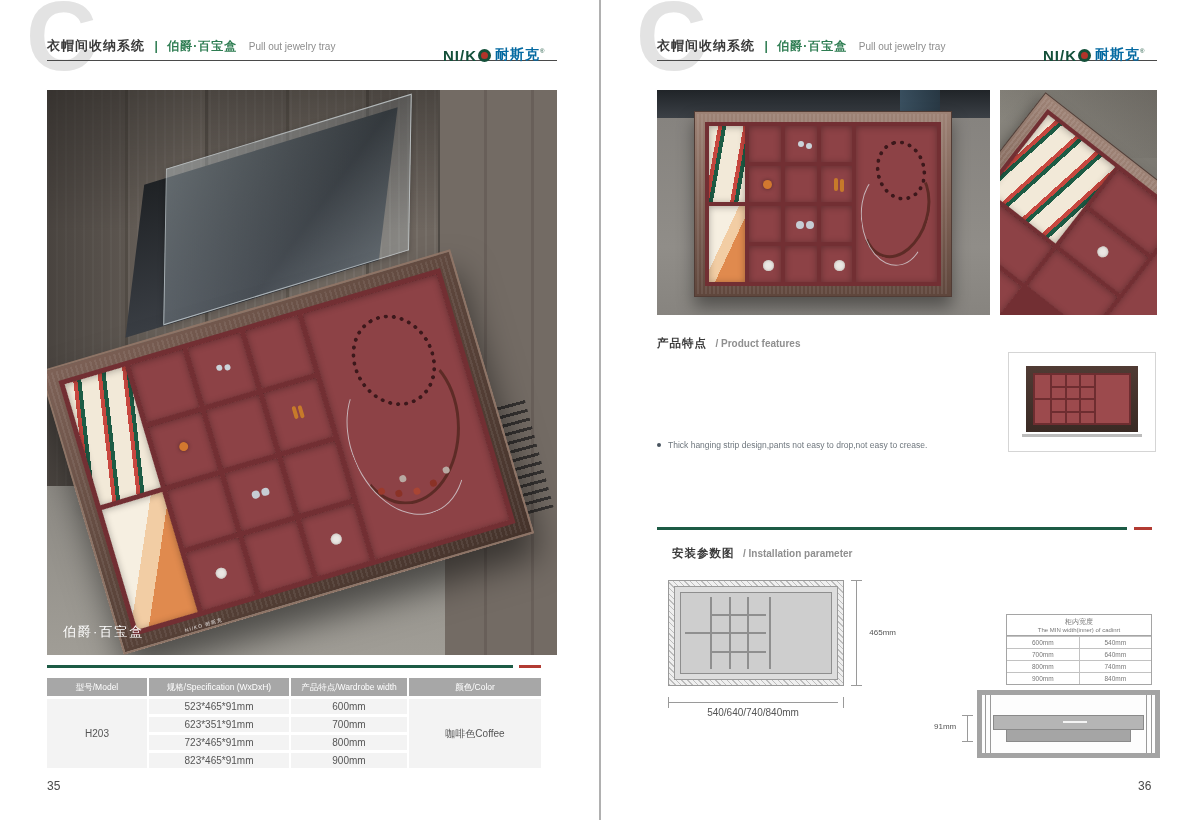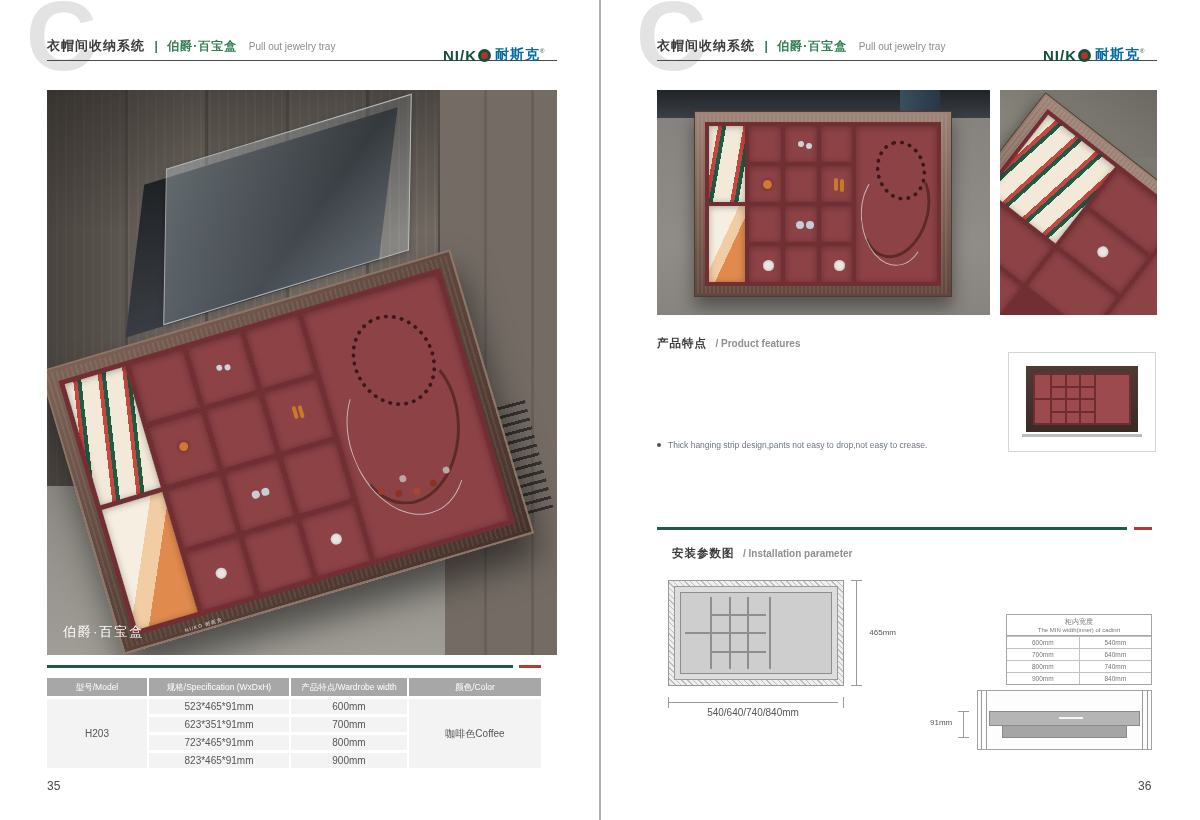--- a/index.html
+++ b/index.html
@@ -196,21 +196,21 @@
     color:#777; background:#fff; }
   .wt-head { text-align:center; padding:2px 0 2px; border-bottom:1px solid #a5a5a5; }
   .wt-head-zh { font-size:7px; display:block; }
   .wt-head-en { font-size:6px; display:block; }
   .wt-row { display:flex; border-top:1px solid #c2c2c2; }
   .wt-row:first-of-type { border-top:none; }
   .wt-cell { flex:1; text-align:center; font-size:6.5px; padding:2px 0; }
   .wt-cell + .wt-cell { border-left:1px solid #c2c2c2; }
 
   .sv { position:absolute; left:977px; top:690px; width:173px; height:58px;
-    border:1px solid #a3a3a3; background:#fdfdfd; }
+    border:5px solid #a3a3a3; background:#fdfdfd; }
   .sv-post { position:absolute; top:0; bottom:0; width:4px;
     border-left:1px solid #9a9a9a; border-right:1px solid #9a9a9a; }
   .sv-post-l { left:3px; } .sv-post-r { right:3px; }
   .sv-slab { position:absolute; left:11px; right:11px; top:20px; height:13px;
     background:#b5b5b5; border:1px solid #8a8a8a; }
   .sv-slab-mark { position:absolute; left:46%; top:5px; width:24px; height:2px;
     background:#fff; opacity:.85; }
   .sv-under { position:absolute; left:24px; right:24px; top:34px; height:11px;
     background:#a5a5a5; border:1px solid #8a8a8a; }
   .sv-dim { position:absolute; left:-15px; top:20px; width:1px; height:26px; background:#9a9a9a; }

